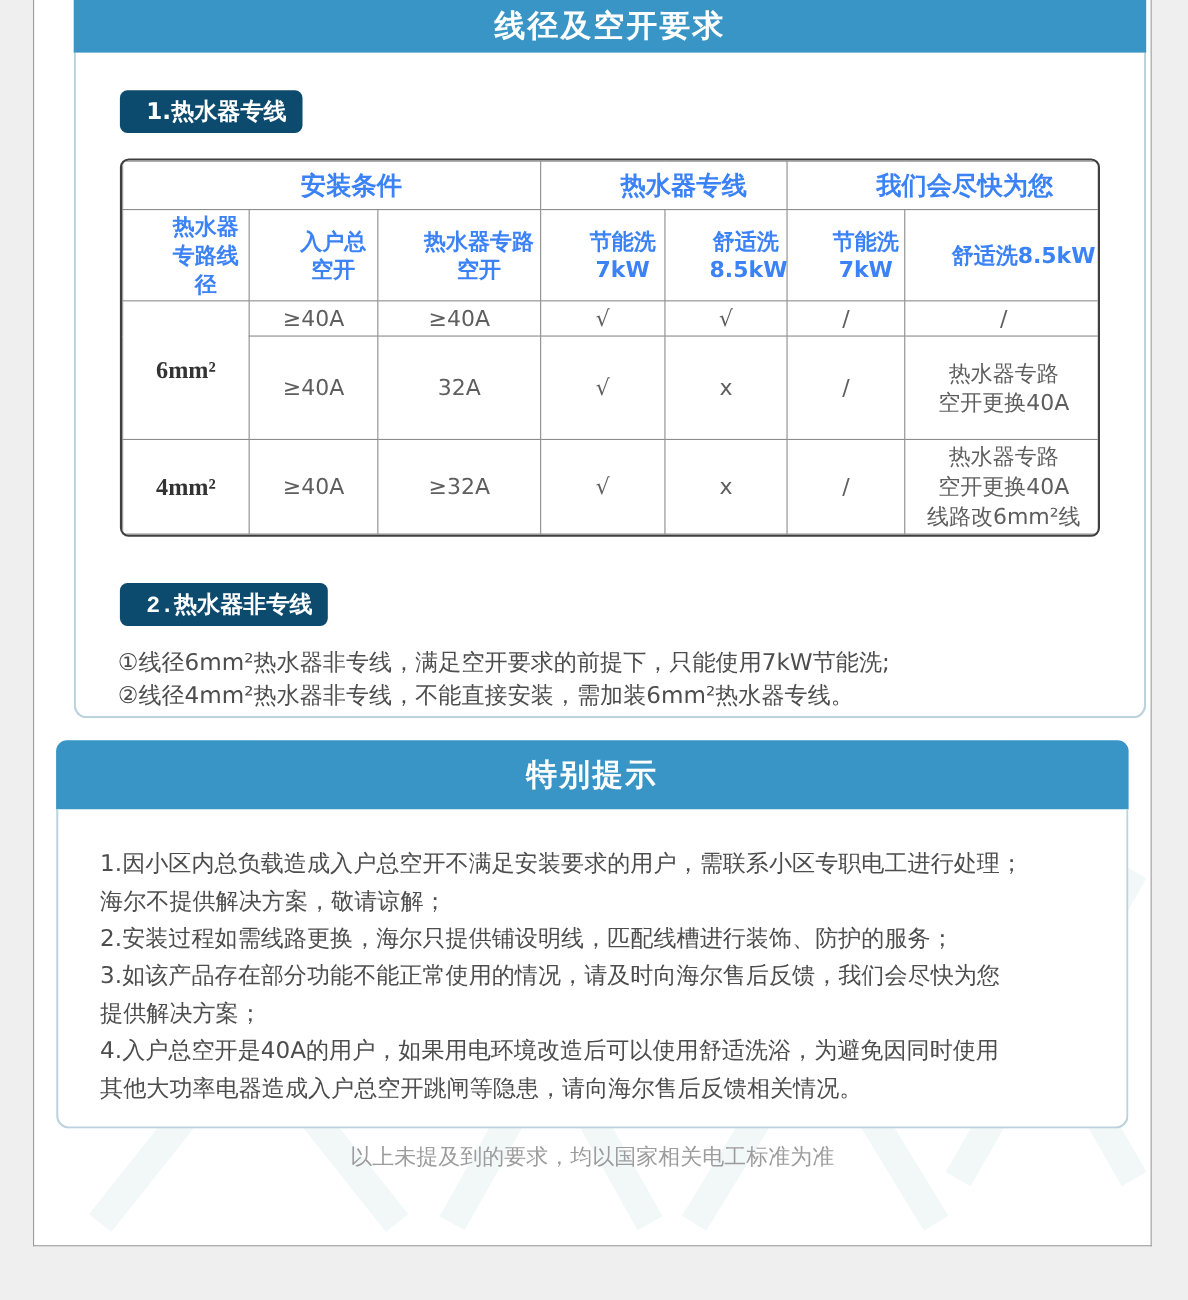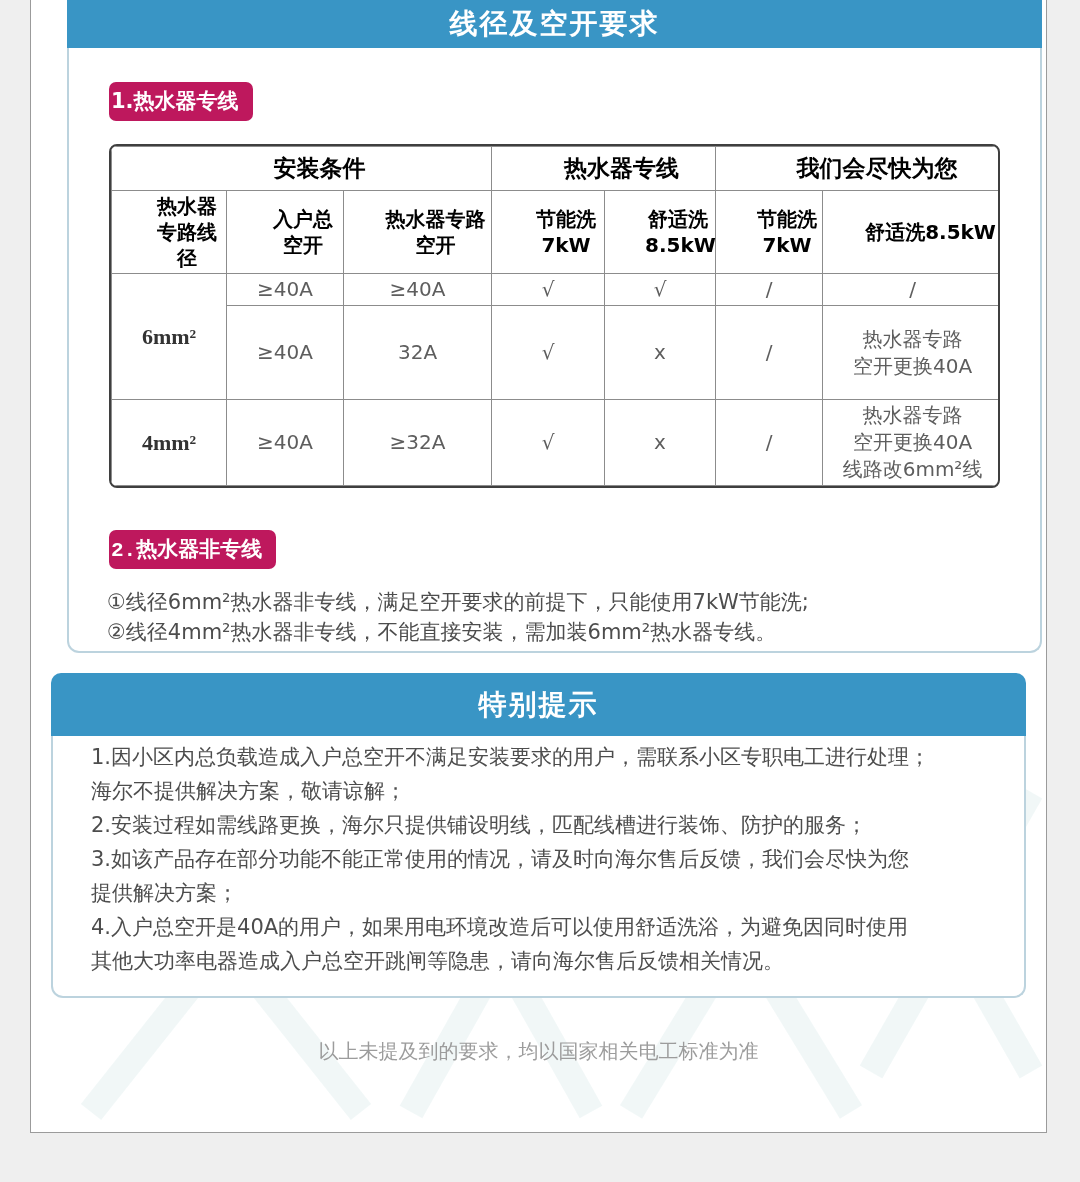--- a/index.html
+++ b/index.html
@@ -58,25 +58,25 @@
     border: 2px solid #bcd3de;
     border-top: none;
     border-radius: 0 0 12px 12px;
     background: #ffffff;
     height: 605px;
     box-sizing: border-box;
     padding: 0 40px;
   }
   .tag {
     display: inline-block;
-    background: #be185d;
+    background: #0c4a6e;
     color: #ffffff;
     font-size: 21px;
     font-weight: bold;
-    padding: 5px 14px 6px 2px;
+    padding: 5px 14px 6px 24px;
     border-radius: 7px;
   }
   .tag1 { margin-top: 34px; }
   .tag2 { margin-top: 42px; font-family: Liberation Mono, monospace; }
   
   .table-wrap {
     margin-top: 23px;
     border: 2px solid #3f3f3f;
     border-radius: 8px;
     overflow: hidden;
@@ -88,21 +88,21 @@
   }
   th, td {
     border: 1px solid #8c8c8c;
     text-align: center;
     vertical-align: middle;
     white-space: pre-line;
     padding: 2px 4px;
     box-sizing: border-box;
   }
   th {
-    color: #000000;
+    color: #3b82f6;
     font-weight: bold;
     padding-left: 40px;
   }
   .group-row th { height: 44px; font-size: 23px; }
   .sub-row th { height: 62px; font-size: 20px; line-height: 1.3; }
   td { color: #5e5e5e; font-size: 20px; line-height: 1.35; }
   td.wire { color: #333333; font-weight: bold; font-size: 22px; font-family: Liberation Serif, serif; }
   tr.r-a td { height: 32px; }
   tr.r-b td { height: 94px; }
   tr.r-c td { height: 80px; }
@@ -128,21 +128,21 @@
     font-size: 28px;
     letter-spacing: 2px;
     border-radius: 10px 10px 0 0;
   }
   .card2-body {
     border: 2px solid #bcd3de;
     border-top: none;
     border-radius: 0 0 12px 12px;
     background: #ffffff;
     box-sizing: border-box;
-    padding: 4px 38px 18px 38px;
+    padding: 32px 38px 18px 38px;
     color: #4d4d4d;
     font-size: 21px;
     line-height: 34px;
     white-space: pre-line;
   }
   
   .footer-note {
     position: absolute;
     left: 0;
     top: 1038px;

